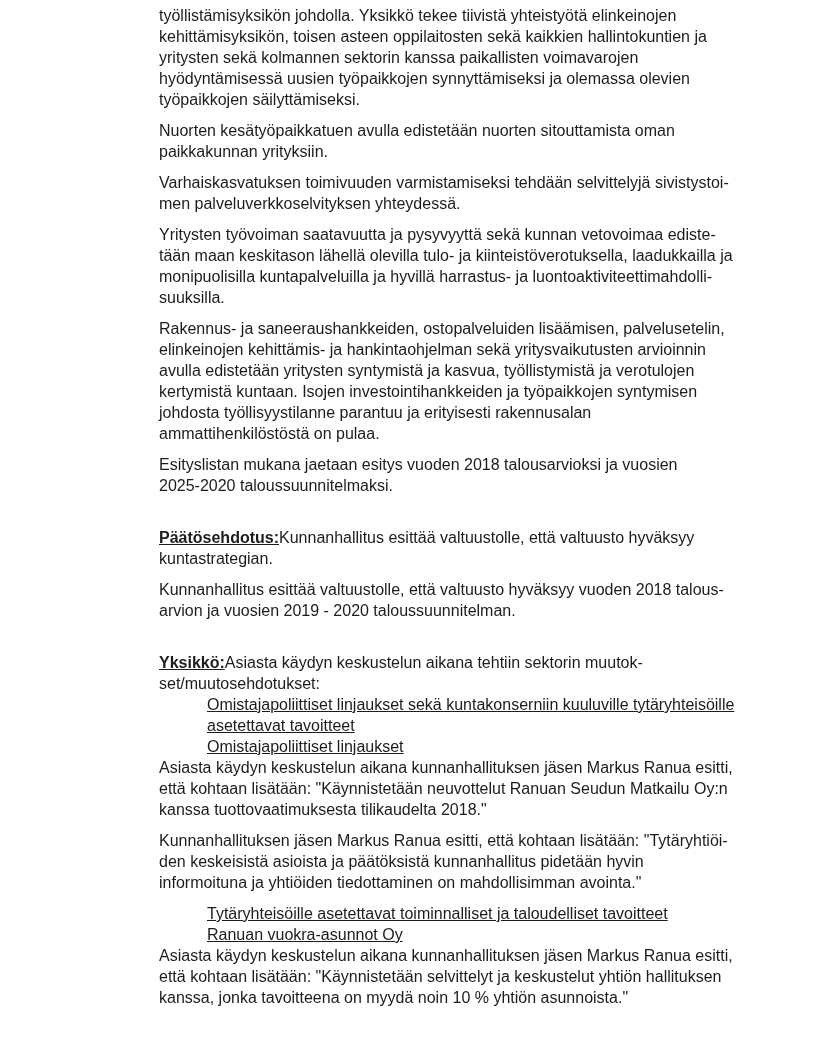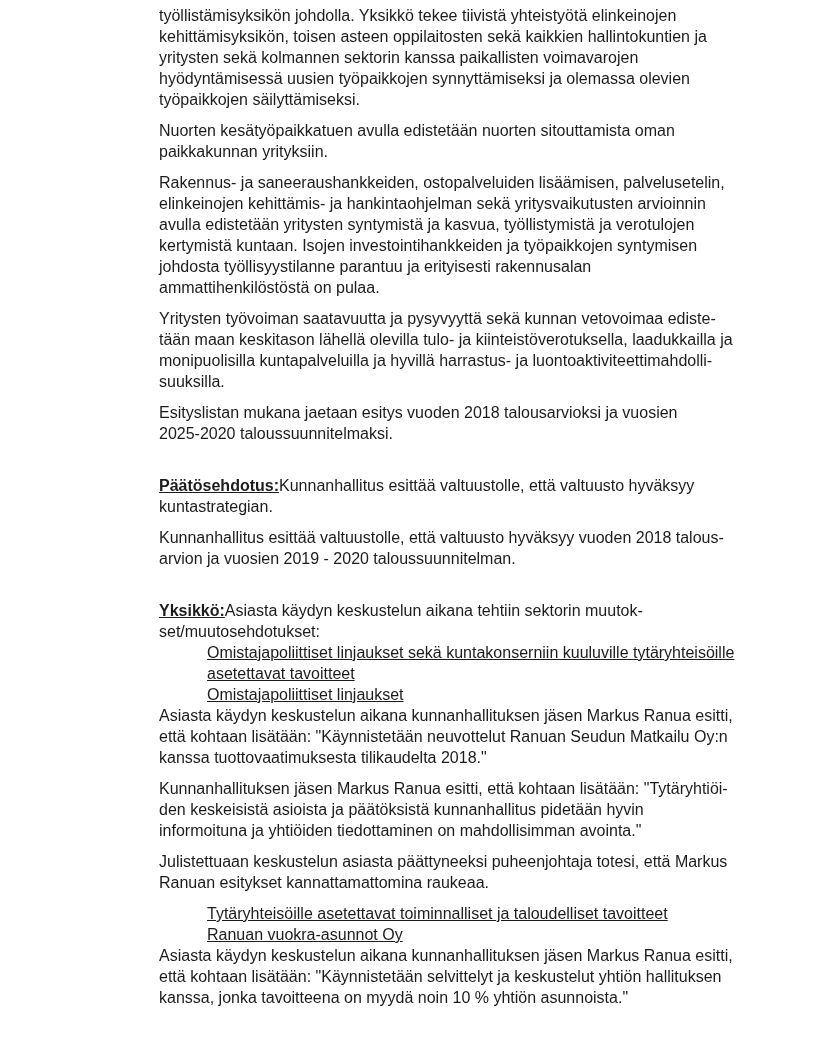--- a/index.html
+++ b/index.html
@@ -47,32 +47,34 @@
 
   <p class="para">työllistämisyksikön johdolla. Yksikkö tekee tiivistä yhteistyötä elinkeinojen
 kehittämisyksikön, toisen asteen oppilaitosten sekä kaikkien hallintokuntien ja
 yritysten sekä kolmannen sektorin kanssa paikallisten voimavarojen
 hyödyntämisessä uusien työpaikkojen synnyttämiseksi ja olemassa olevien
 työpaikkojen säilyttämiseksi.</p>
 
   <p class="para">Nuorten kesätyöpaikkatuen avulla edistetään nuorten sitouttamista oman
 paikkakunnan yrityksiin.</p>
 
+  <p class="para">Varhaiskasvatuksen toimivuuden varmistamiseksi tehdään selvittelyjä sivistystoi-
+men palveluverkkoselvityksen yhteydessä.</p>
+
+  <p class="para">Yritysten työvoiman saatavuutta ja pysyvyyttä sekä kunnan vetovoimaa ediste-
+tään maan keskitason lähellä olevilla tulo- ja kiinteistöverotuksella, laadukkailla ja
+monipuolisilla kuntapalveluilla ja hyvillä harrastus- ja luontoaktiviteettimahdolli-
+suuksilla.</p>
 
   <p class="para">Rakennus- ja saneeraushankkeiden, ostopalveluiden lisäämisen, palvelusetelin,
 elinkeinojen kehittämis- ja hankintaohjelman sekä yritysvaikutusten arvioinnin
 avulla edistetään yritysten syntymistä ja kasvua, työllistymistä ja verotulojen
 kertymistä kuntaan. Isojen investointihankkeiden ja työpaikkojen syntymisen
 johdosta työllisyystilanne parantuu ja erityisesti rakennusalan
 ammattihenkilöstöstä on pulaa.</p>
-
-  <p class="para">Yritysten työvoiman saatavuutta ja pysyvyyttä sekä kunnan vetovoimaa ediste-
-tään maan keskitason lähellä olevilla tulo- ja kiinteistöverotuksella, laadukkailla ja
-monipuolisilla kuntapalveluilla ja hyvillä harrastus- ja luontoaktiviteettimahdolli-
-suuksilla.</p>
 
   <p class="para">Esityslistan mukana jaetaan esitys vuoden 2018 talousarvioksi ja vuosien
 2025-2020 taloussuunnitelmaksi.</p>
 
   <p class="para">
     <span class="lead">Päätösehdotus:</span><span>Kunnanhallitus esittää valtuustolle, että valtuusto hyväksyy
 kuntastrategian.</span>
   </p>
 
   <p class="para">Kunnanhallitus esittää valtuustolle, että valtuusto hyväksyy vuoden 2018 talous-
@@ -89,22 +91,20 @@
   <p class="para tight u">Omistajapoliittiset linjaukset</p>
 
   <p class="para">Asiasta käydyn keskustelun aikana kunnanhallituksen jäsen Markus Ranua esitti,
 että kohtaan lisätään: "Käynnistetään neuvottelut Ranuan Seudun Matkailu Oy:n
 kanssa tuottovaatimuksesta tilikaudelta 2018."</p>
 
   <p class="para">Kunnanhallituksen jäsen Markus Ranua esitti, että kohtaan lisätään: "Tytäryhtiöi-
 den keskeisistä asioista ja päätöksistä kunnanhallitus pidetään hyvin
 informoituna ja yhtiöiden tiedottaminen on mahdollisimman avointa."</p>
 
-  <p class="para">Julistettuaan keskustelun asiasta päättyneeksi puheenjohtaja totesi, että Markus
-Ranuan esitykset kannattamattomina raukeaa.</p>
 
   <p class="para tight u">Tytäryhteisöille asetettavat toiminnalliset ja taloudelliset tavoitteet</p>
 
   <p class="para tight u">Ranuan vuokra-asunnot Oy</p>
 
   <p class="para">Asiasta käydyn keskustelun aikana kunnanhallituksen jäsen Markus Ranua esitti,
 että kohtaan lisätään: "Käynnistetään selvittelyt ja keskustelut yhtiön hallituksen
 kanssa, jonka tavoitteena on myydä noin 10 % yhtiön asunnoista."</p>
 
 </div>

